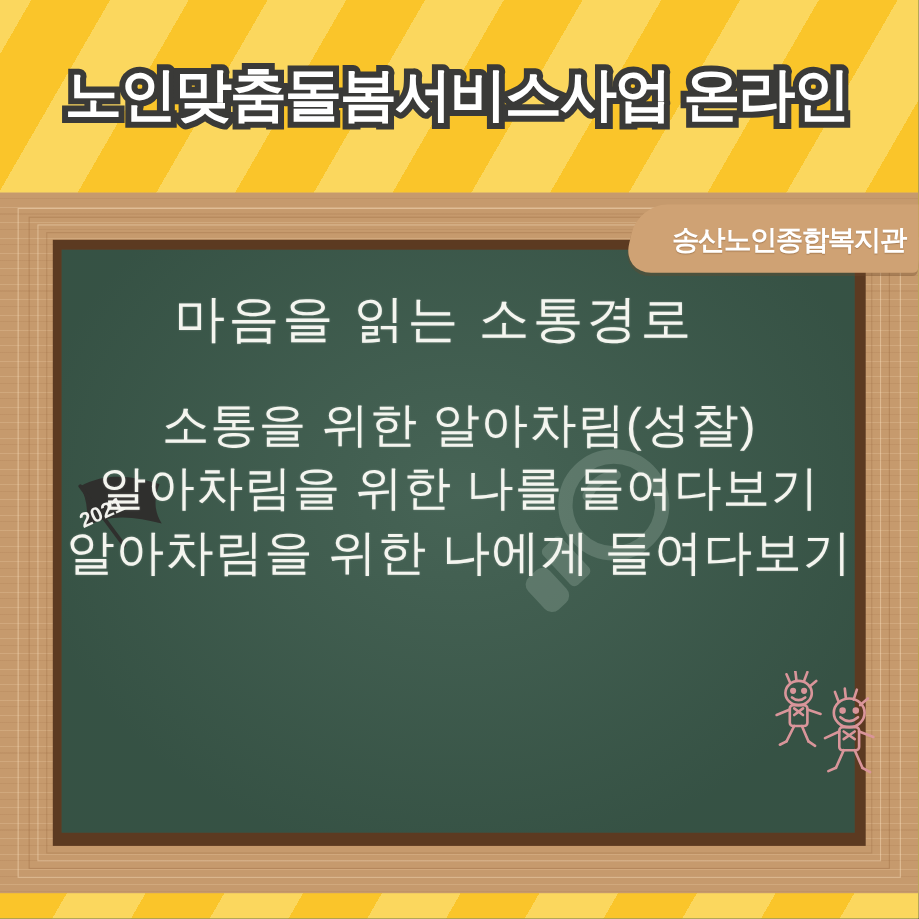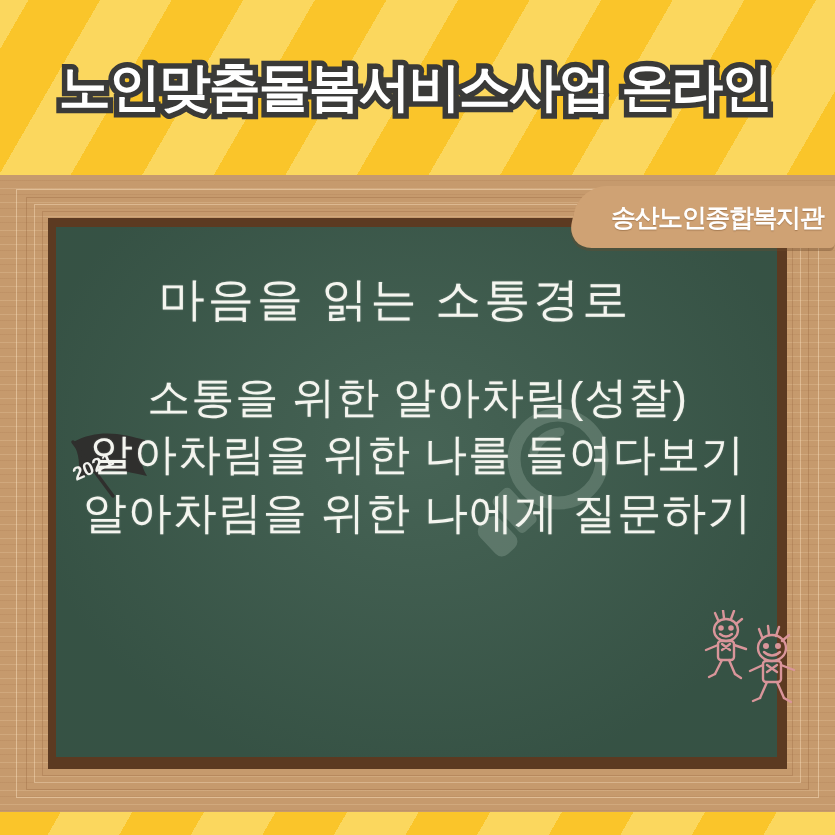--- a/index.html
+++ b/index.html
@@ -163,21 +163,21 @@
     transform: rotate(-24deg);
     color:#F2F2EE;
     font-size:19px;
     font-weight:bold;
     letter-spacing:0px;
   }
 
   
   #chalk-text {
     position:absolute;
-    left:0; top:10px; width:835px; height:637px;
+    left:0; top:0; width:835px; height:637px;
     z-index:6;
     pointer-events:none;
   }
   #headline {
     position:absolute;
     left:0; top:84px; width:790px;
     text-align:center;
     color:#F4F5EF;
     font-size:46px;
     letter-spacing:3px;
@@ -275,21 +275,21 @@
           <path d="M60 88 l-7 3 M84 88 l7 4"></path>
         </g>
       </svg>
     </div>
 
     <div id="chalk-text">
       <div id="headline">마음을 읽는 소통경로</div>
       <div id="body-lines">
         <div class="body-line l1">소통을 위한 알아차림(성찰)</div>
         <div class="body-line l2">알아차림을 위한 나를 들여다보기</div>
-        <div class="body-line l4">알아차림을 위한 나에게 질문하기</div>
+        <div class="body-line l4">알아차림을 위한 나에게 들여다보기</div>
       </div>
     </div>
   </div>
 
   <div id="org-ribbon">
     <span id="org-ribbon-label">송산노인종합복지관</span>
   </div>
 
 </div>
 

